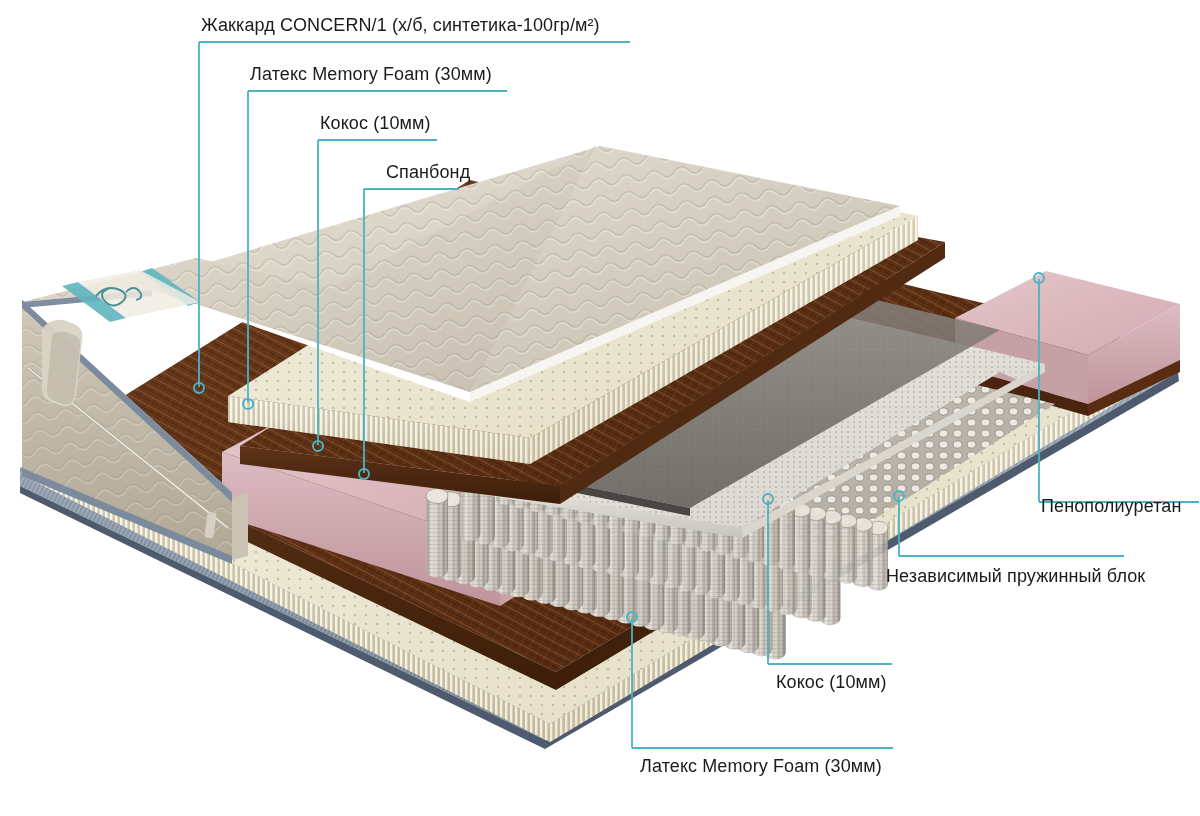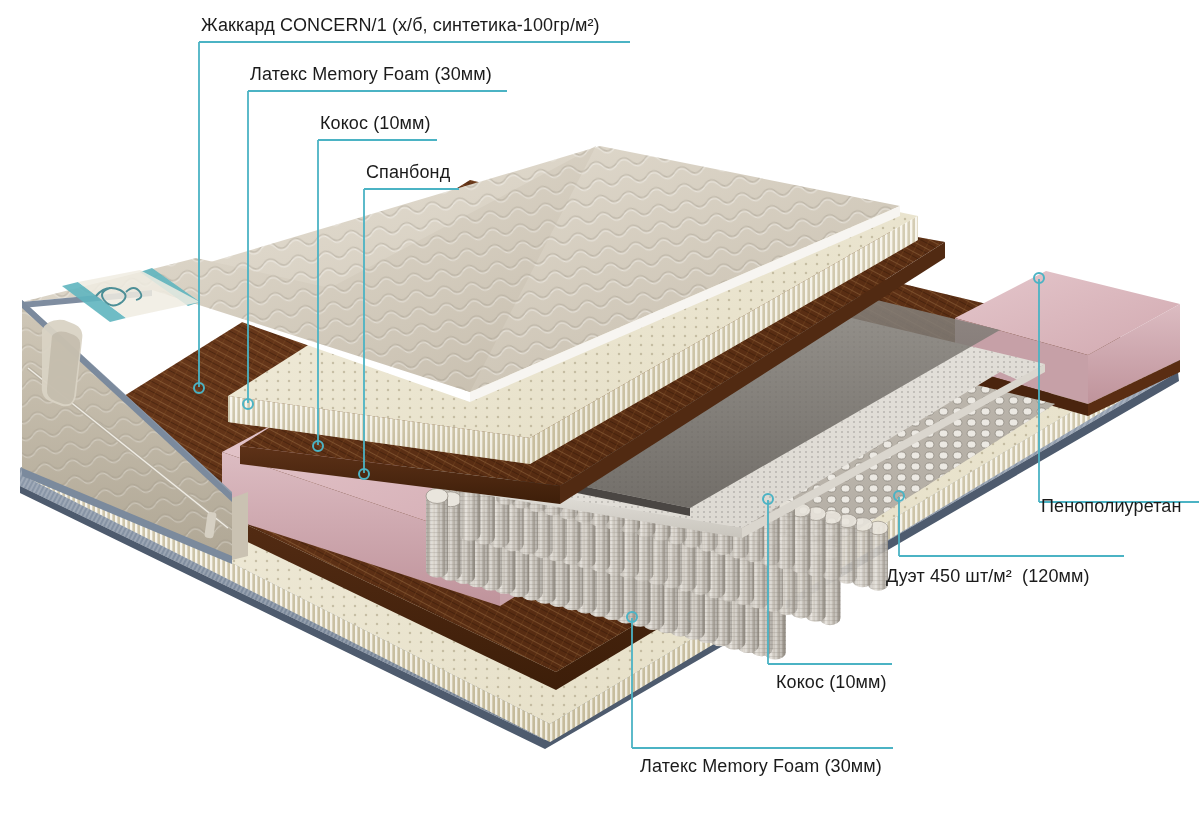--- a/index.html
+++ b/index.html
@@ -702,20 +702,20 @@
         <path d="M632,748 L632,618" fill="none" stroke="#4bb3c4" stroke-width="1.8"></path>
         <line x1="632" y1="748" x2="893" y2="748" stroke="#4bb3c4" stroke-width="1.8"></line>
         <circle cx="632" cy="617" r="5" fill="none" stroke="#4bb3c4" stroke-width="2"></circle>
       </g>
   </svg>
 
   <div id="labels-root">
       <div class="label" style="left: 201px; top: 14px; color: rgb(27, 27, 27);"><div>Жаккард CONCERN/1 (х/б, синтетика-100гр/м²)</div></div>
       <div class="label" style="left: 250px; top: 63px; color: rgb(27, 27, 27);"><div>Латекс Memory Foam (30мм)</div></div>
       <div class="label" style="left: 320px; top: 112px; color: rgb(27, 27, 27);"><div>Кокос (10мм)</div></div>
-      <div class="label" style="left: 366px; top: 161px; color: rgb(27, 27, 27);"><div>Спанбонд</div></div>
+      <div class="label" style="left: 386px; top: 161px; color: rgb(27, 27, 27);"><div>Спанбонд</div></div>
       <div class="label" style="left: 1041px; top: 495px; color: rgb(27, 27, 27);"><div>Пенополиуретан</div></div>
-      <div class="label two-line" style="left: 886px; top: 563px; color: rgb(27, 27, 27);"><div>Дуэт 450 шт/м²  (120мм)</div></div>
+      <div class="label two-line" style="left: 886px; top: 563px; color: rgb(27, 27, 27);"><div>Независимый пружинный блок</div></div>
       <div class="label" style="left: 776px; top: 671px; color: rgb(27, 27, 27);"><div>Кокос (10мм)</div></div>
       <div class="label" style="left: 640px; top: 755px; color: rgb(27, 27, 27);"><div>Латекс Memory Foam (30мм)</div></div>
     </div>
 
 </div>
 
 </body></html>

